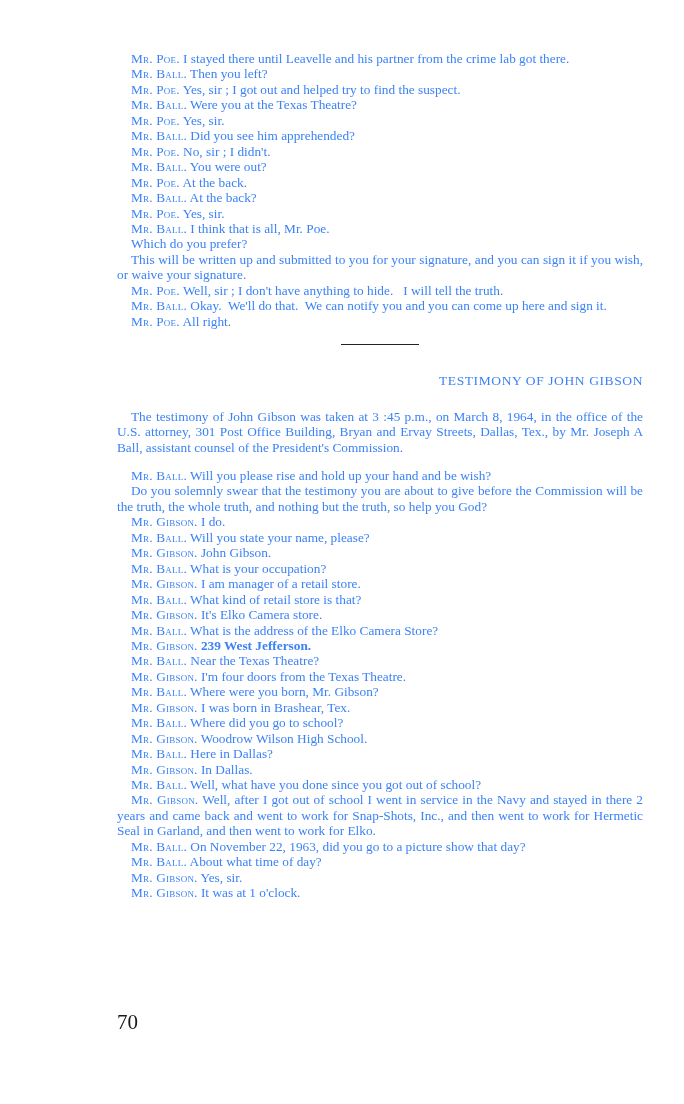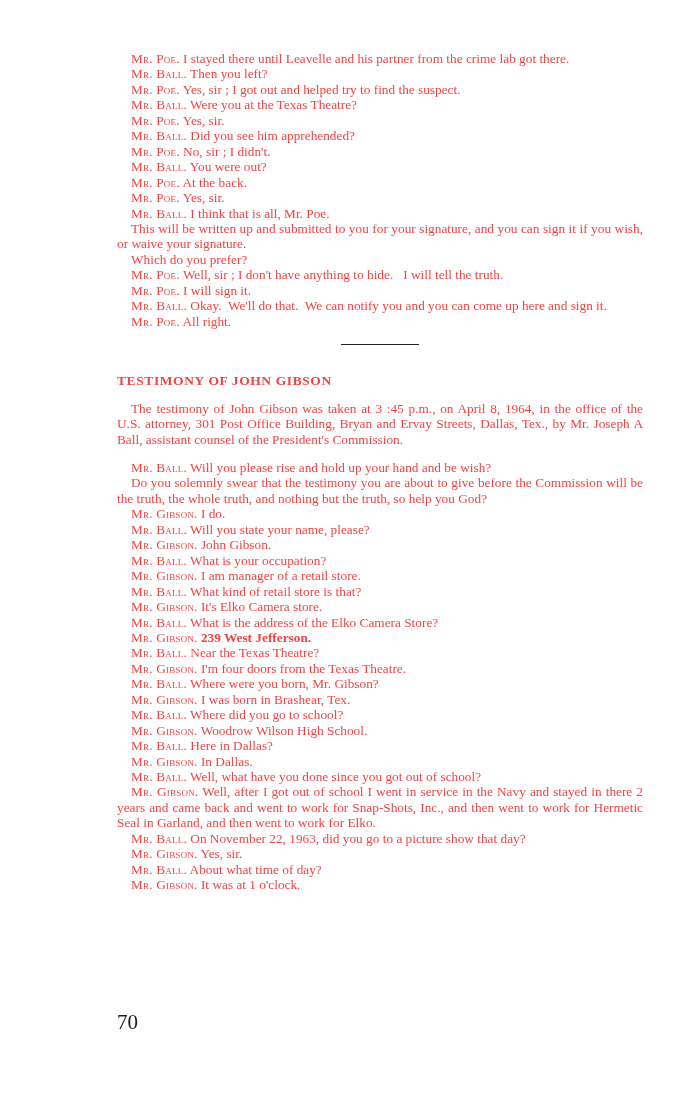--- a/index.html
+++ b/index.html
@@ -1,27 +1,27 @@
 <!DOCTYPE html>
 <html><head>
 <meta charset="utf-8">
 <style>
   html, body { margin:0; padding:0; background:#ffffff; }
   body { width:684px; height:1104px; position:relative; overflow:hidden; }
   .page {
     position:absolute; left:117px; top:51px; width:526px;
     font-family:"Liberation Serif","DejaVu Serif",serif;
-    font-size:13.3px; line-height:15.45px; color:#ef4444;
+    font-size:13.3px; line-height:15.45px; color:#3b82f6;
   }
   .p { text-indent:14px; text-align:justify; margin:0; }
   .sc { font-variant:small-caps; letter-spacing:0.2px; }
   .rule { width:78px; height:0; border-top:1px solid #222; margin:15px auto 0 auto; }
   .heading {
-    text-align:left; font-weight:bold; font-size:13.5px; letter-spacing:0.6px;
-    margin-top:28px; margin-bottom:12px;
+    text-align:right; font-weight:normal; font-size:13.5px; letter-spacing:0.6px;
+    margin-top:28px; margin-bottom:20px;
   }
   .gap { height:13px; }
   .pagenum {
     position:absolute; left:117px; top:1010px;
     font-family:"Liberation Serif","DejaVu Serif",serif; font-size:21px; color:#1a1a1a;
   }
 </style>
 </head>
 <body>
 
@@ -29,32 +29,32 @@
   <div id="sec1">
       <p class="p"><span class="sc">Mr. Poe.</span><span style="white-space: pre-wrap;"> I stayed there until Leavelle and his partner from the crime lab got there.</span></p>
       <p class="p"><span class="sc">Mr. Ball.</span><span style="white-space: pre-wrap;"> Then you left?</span></p>
       <p class="p"><span class="sc">Mr. Poe.</span><span style="white-space: pre-wrap;"> Yes, sir ; I got out and helped try to find the suspect.</span></p>
       <p class="p"><span class="sc">Mr. Ball.</span><span style="white-space: pre-wrap;"> Were you at the Texas Theatre?</span></p>
       <p class="p"><span class="sc">Mr. Poe.</span><span style="white-space: pre-wrap;"> Yes, sir.</span></p>
       <p class="p"><span class="sc">Mr. Ball.</span><span style="white-space: pre-wrap;"> Did you see him apprehended?</span></p>
       <p class="p"><span class="sc">Mr. Poe.</span><span style="white-space: pre-wrap;"> No, sir ; I didn't.</span></p>
       <p class="p"><span class="sc">Mr. Ball.</span><span style="white-space: pre-wrap;"> You were out?</span></p>
       <p class="p"><span class="sc">Mr. Poe.</span><span style="white-space: pre-wrap;"> At the back.</span></p>
+      <p class="p"><span class="sc">Mr. Ball.</span><span style="white-space: pre-wrap;"> At the back?</span></p>
       <p class="p"><span class="sc">Mr. Poe.</span><span style="white-space: pre-wrap;"> Yes, sir.</span></p>
       <p class="p"><span class="sc">Mr. Ball.</span><span style="white-space: pre-wrap;"> I think that is all, Mr. Poe.</span></p>
+      <p class="p"><span style="white-space: pre-wrap;">Which do you prefer?</span></p>
       <p class="p"><span style="white-space: pre-wrap;">This will be written up and submitted to you for your signature, and you can sign it if you wish, or waive your signature.</span></p>
-      <p class="p"><span style="white-space: pre-wrap;">Which do you prefer?</span></p>
       <p class="p"><span class="sc">Mr. Poe.</span><span style="white-space: pre-wrap;"> Well, sir ; I don't have anything to hide.   I will tell the truth.</span></p>
-      <p class="p"><span class="sc">Mr. Poe.</span><span style="white-space: pre-wrap;"> I will sign it.</span></p>
       <p class="p"><span class="sc">Mr. Ball.</span><span style="white-space: pre-wrap;"> Okay.  We'll do that.  We can notify you and you can come up here and sign it.</span></p>
       <p class="p"><span class="sc">Mr. Poe.</span><span style="white-space: pre-wrap;"> All right.</span></p>
     </div>
   <div class="rule"></div>
   <div class="heading">TESTIMONY OF JOHN GIBSON</div>
-  <p class="p">The testimony of John Gibson was taken at 3 :45 p.m., on April 8, 1964, in the office of the U.S. attorney, 301 Post Office Building, Bryan and Ervay Streets, Dallas, Tex., by Mr. Joseph A Ball, assistant counsel of the President's Commission.</p>
+  <p class="p">The testimony of John Gibson was taken at 3 :45 p.m., on March 8, 1964, in the office of the U.S. attorney, 301 Post Office Building, Bryan and Ervay Streets, Dallas, Tex., by Mr. Joseph A Ball, assistant counsel of the President's Commission.</p>
   <div class="gap"></div>
   <div id="sec2">
       <p class="p"><span class="sc">Mr. Ball.</span><span style="white-space: pre-wrap;"> Will you please rise and hold up your hand and be wish?</span></p>
       <p class="p"><span style="white-space: pre-wrap; font-family: Liberation Serif, serif;">Do you solemnly swear that the testimony you are about to give before the Commission will be the truth, the whole truth, and nothing but the truth, so help you God?</span></p>
       <p class="p"><span class="sc">Mr. Gibson.</span><span style="white-space: pre-wrap;"> I do.</span></p>
       <p class="p"><span class="sc">Mr. Ball.</span><span style="white-space: pre-wrap;"> Will you state your name, please?</span></p>
       <p class="p"><span class="sc">Mr. Gibson.</span><span style="white-space: pre-wrap;"> John Gibson.</span></p>
       <p class="p"><span class="sc">Mr. Ball.</span><span style="white-space: pre-wrap;"> What is your occupation?</span></p>
       <p class="p"><span class="sc">Mr. Gibson.</span><span style="white-space: pre-wrap;"> I am manager of a retail store.</span></p>
       <p class="p"><span class="sc">Mr. Ball.</span><span style="white-space: pre-wrap;"> What kind of retail store is that?</span></p>
@@ -65,18 +65,18 @@
       <p class="p"><span class="sc">Mr. Gibson.</span><span style="white-space: pre-wrap;"> I'm four doors from the Texas Theatre.</span></p>
       <p class="p"><span class="sc">Mr. Ball.</span><span style="white-space: pre-wrap;"> Where were you born, Mr. Gibson?</span></p>
       <p class="p"><span class="sc">Mr. Gibson.</span><span style="white-space: pre-wrap;"> I was born in Brashear, Tex.</span></p>
       <p class="p"><span class="sc">Mr. Ball.</span><span style="white-space: pre-wrap;"> Where did you go to school?</span></p>
       <p class="p"><span class="sc">Mr. Gibson.</span><span style="white-space: pre-wrap;"> Woodrow Wilson High School.</span></p>
       <p class="p"><span class="sc">Mr. Ball.</span><span style="white-space: pre-wrap;"> Here in Dallas?</span></p>
       <p class="p"><span class="sc">Mr. Gibson.</span><span style="white-space: pre-wrap;"> In Dallas.</span></p>
       <p class="p"><span class="sc">Mr. Ball.</span><span style="white-space: pre-wrap;"> Well, what have you done since you got out of school?</span></p>
       <p class="p"><span class="sc">Mr. Gibson.</span><span style="white-space: pre-wrap;"> Well, after I got out of school I went in service in the Navy and stayed in there 2 years and came back and went to work for Snap-Shots, Inc., and then went to work for Hermetic Seal in Garland, and then went to work for Elko.</span></p>
       <p class="p"><span class="sc">Mr. Ball.</span><span style="white-space: pre-wrap;"> On November 22, 1963, did you go to a picture show that day?</span></p>
+      <p class="p"><span class="sc">Mr. Ball.</span><span style="white-space: pre-wrap;"> About what time of day?</span></p>
       <p class="p"><span class="sc">Mr. Gibson.</span><span style="white-space: pre-wrap;"> Yes, sir.</span></p>
-      <p class="p"><span class="sc">Mr. Ball.</span><span style="white-space: pre-wrap;"> About what time of day?</span></p>
       <p class="p"><span class="sc">Mr. Gibson.</span><span style="white-space: pre-wrap;"> It was at 1 o'clock.</span></p>
     </div>
 </div>
 <div class="pagenum">70</div>
 
 </body></html>

